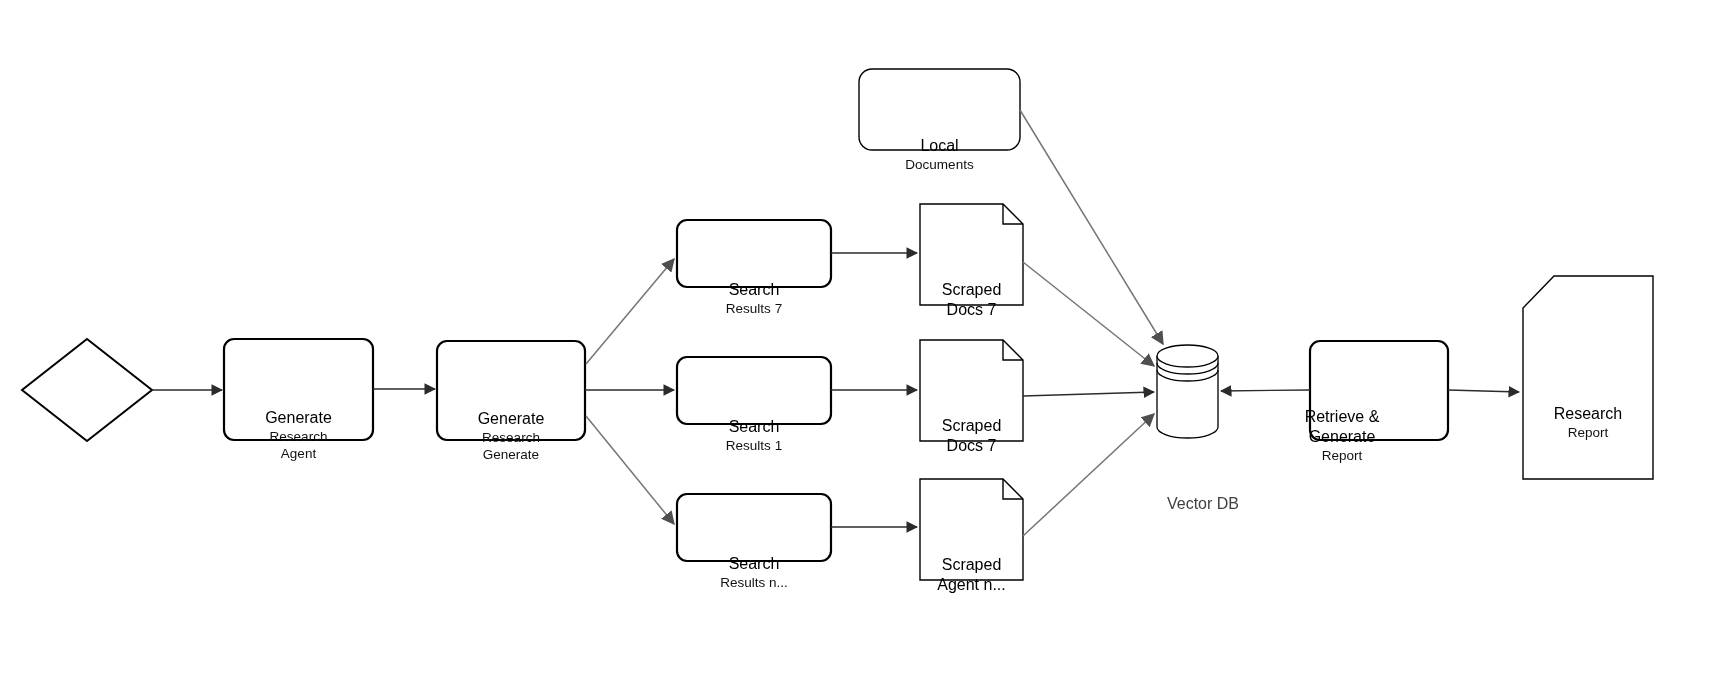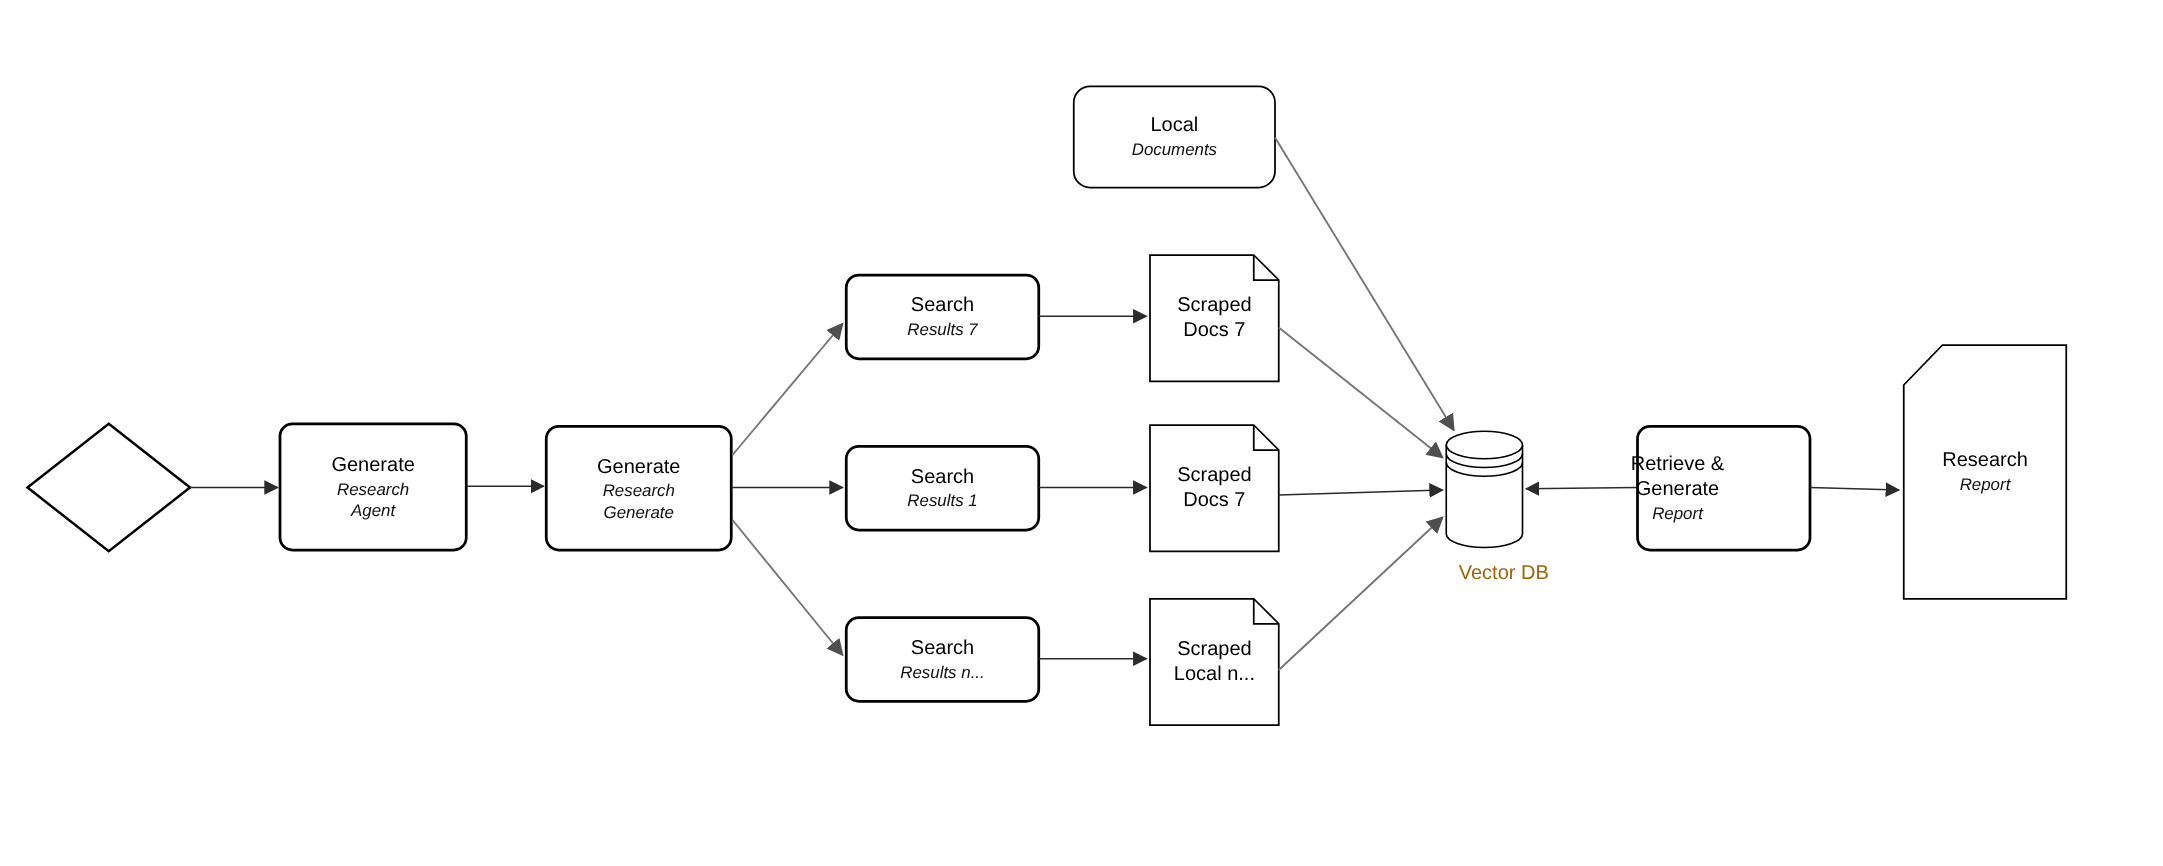--- a/index.html
+++ b/index.html
@@ -7,25 +7,25 @@
     position:relative;
     width:1730px;height:693px;
     background:#ffffff;
     font-family:"Liberation Sans", sans-serif;
     overflow:hidden;
   }
   #wires{position:absolute;left:0;top:0;width:1730px;height:693px;}
   .label{
     position:absolute;
     display:flex;flex-direction:column;align-items:center;justify-content:center;
-    text-align:center;color:#000;pointer-events:none;
+    text-align:center;color:#000;pointer-events:none;margin-top:45px;
   }
   .l1{font-size:16px;line-height:20px;color:#000;}
-  .l2{font-size:13.5px;line-height:17px;color:#111;font-style:italic;}
-  .caption{font-size:16px;line-height:20px;color:#a16207;}
+  .l2{font-size:13.5px;line-height:17px;color:#111;}
+  .caption{font-size:16px;line-height:20px;color:#404040;}
 </style>
 </head>
 <body>
 
 <div id="canvas">
 
   <svg id="wires" width="1730" height="693" viewBox="0 0 1730 693" xmlns="http://www.w3.org/2000/svg">
     <defs>
       <marker id="ah" viewBox="0 0 10 10" refX="9" refY="5" markerWidth="9" markerHeight="9" orient="auto">
         <path d="M0,0 L10,5 L0,10 z" fill="#2b2b2b"></path>
@@ -118,21 +118,21 @@
     <div class="l1">Docs 7</div>
   </div>
 
   <div class="label" style="left:920px;top:340px;width:103px;height:101px">
     <div class="l1">Scraped</div>
     <div class="l1">Docs 7</div>
   </div>
 
   <div class="label" style="left:920px;top:479px;width:103px;height:101px">
     <div class="l1">Scraped</div>
-    <div class="l1">Local n...</div>
+    <div class="l1">Agent n...</div>
   </div>
 
   <div class="label" style="left:859px;top:69px;width:161px;height:81px">
     <div class="l1">Local</div>
     <div class="l2">Documents</div>
   </div>
 
   <div class="label" style="left:1123px;top:448px;width:160px;height:22px">
     <div class="caption">Vector DB</div>
   </div>

